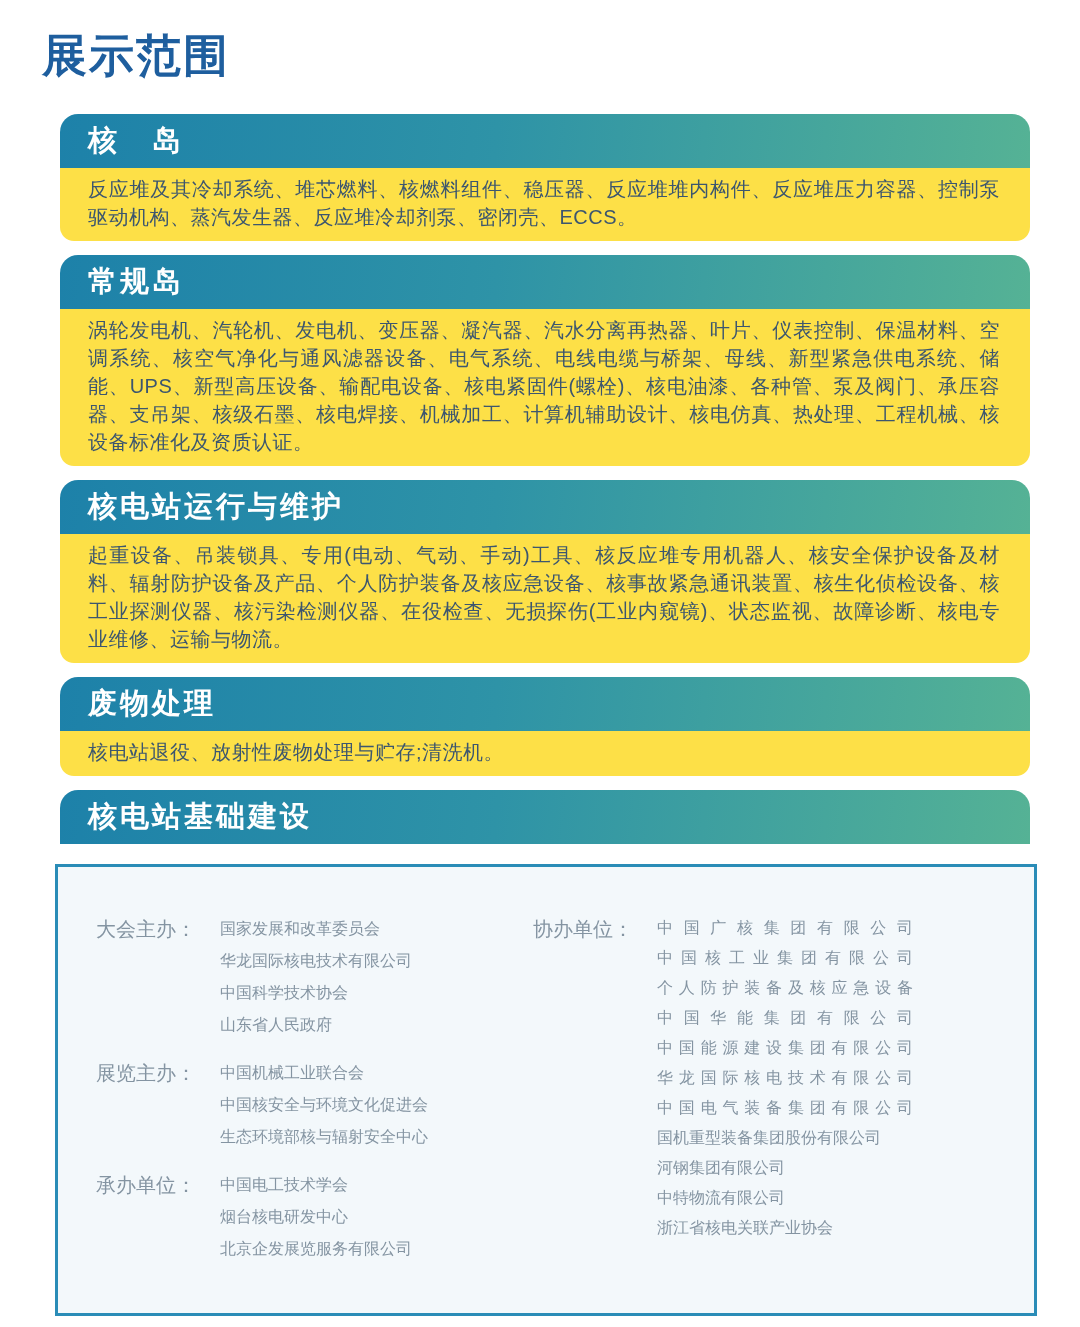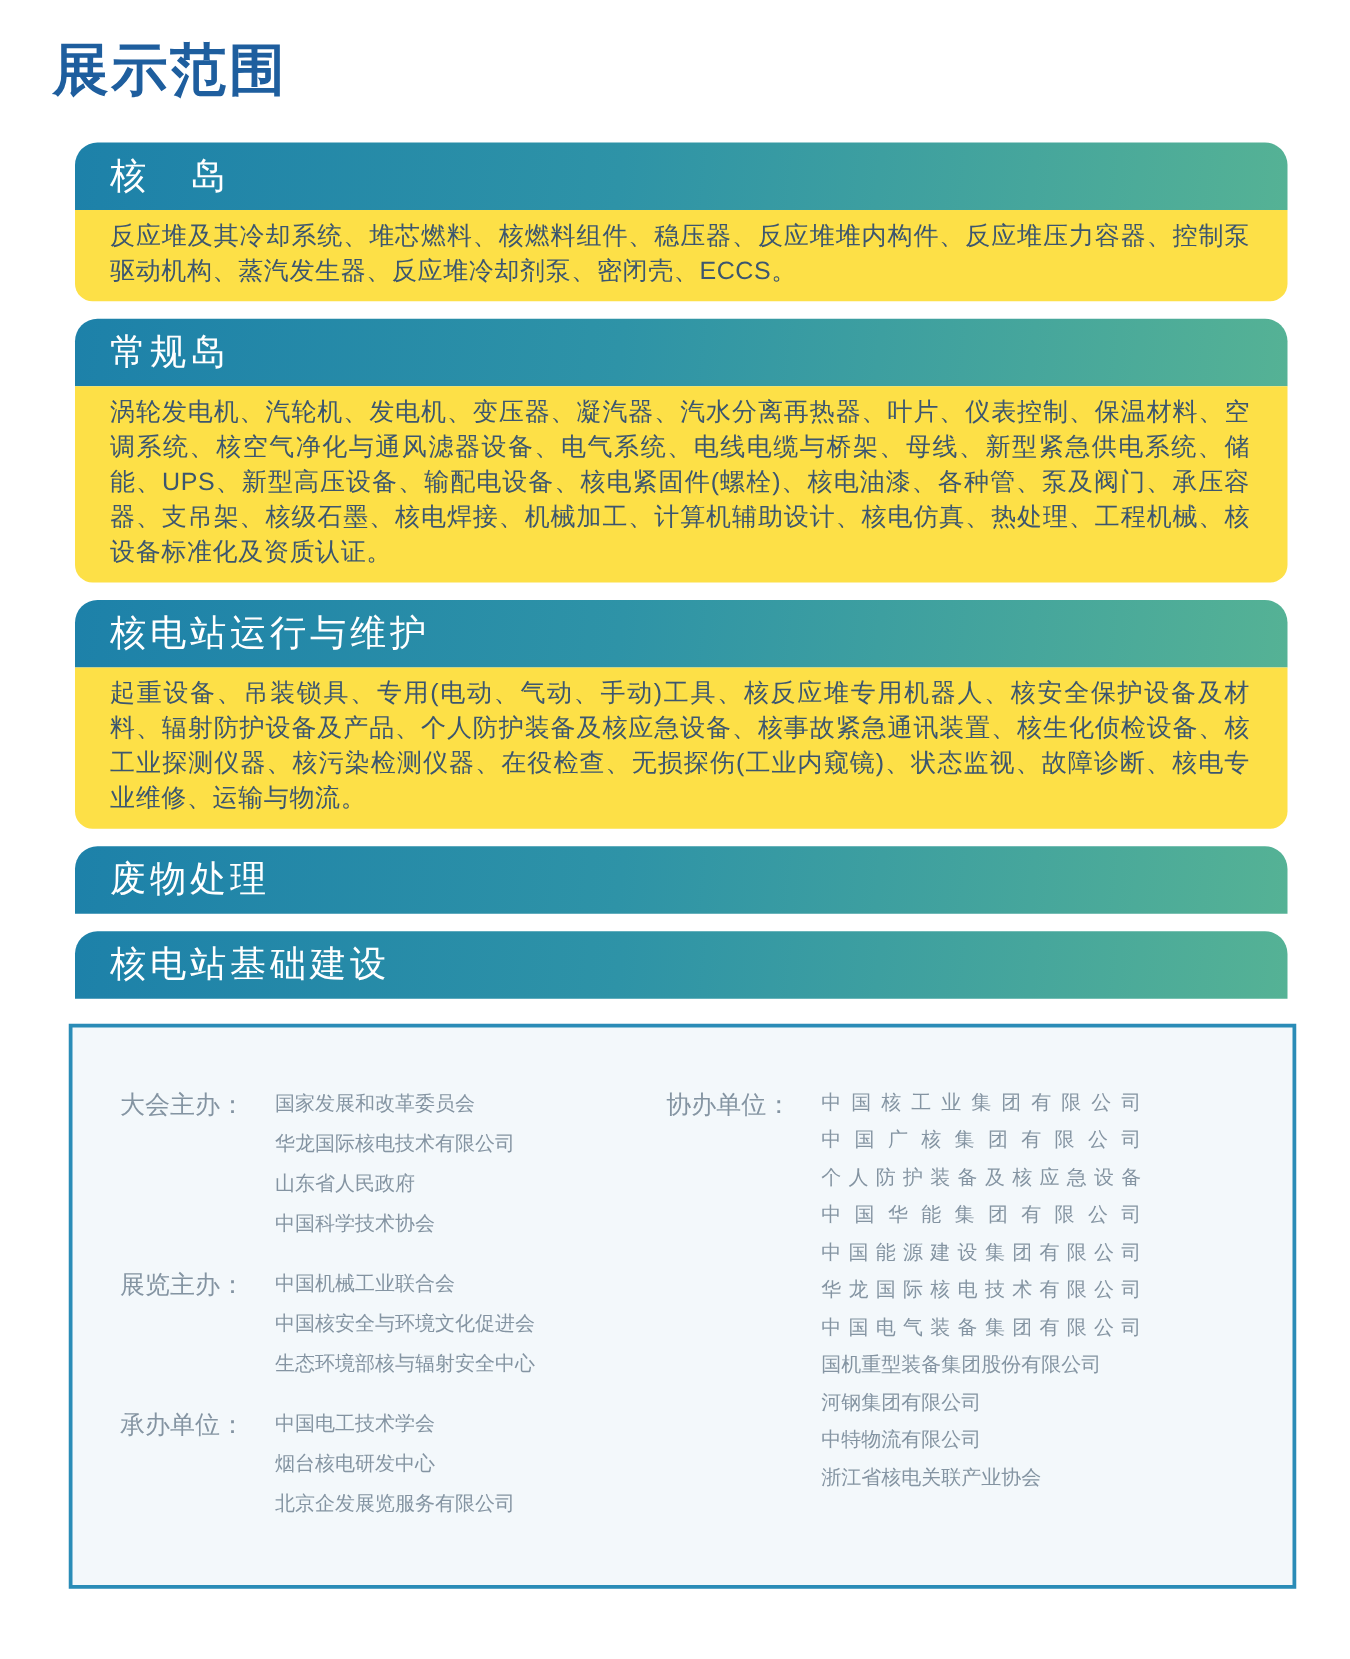--- a/index.html
+++ b/index.html
@@ -16,21 +16,21 @@
   }
   .sections { margin:28px 50px 0 60px; }
   .card { margin-bottom:14px; }
   .card-head {
     height:54px; display:flex; align-items:center;
     padding-left:28px;
     border-radius:18px 18px 0 0;
     background:linear-gradient(96deg, #1d81a9 0%, #2e93a7 45%, #55b295 100%);
   }
   .card-title {
-    font-size:29px; color:#ffffff; font-weight:normal; letter-spacing:3px;
+    font-size:29px; color:#ffffff; font-weight:bold; letter-spacing:3px;
   }
   .card-body {
     background:#fde047;
     border-radius:0 0 14px 14px;
     padding:7px 30px 10px 28px;
   }
   .card-text {
     font-size:20px; line-height:28px; color:#3c566f;
     text-align:justify; letter-spacing:0.5px;
   }
@@ -90,41 +90,44 @@
       </div>
       <div class="card-body">
         <p class="card-text">起重设备、吊装锁具、专用(电动、气动、手动)工具、核反应堆专用机器人、核安全保护设备及材料、辐射防护设备及产品、个人防护装备及核应急设备、核事故紧急通讯装置、核生化侦检设备、核工业探测仪器、核污染检测仪器、在役检查、无损探伤(工业内窥镜)、状态监视、故障诊断、核电专业维修、运输与物流。</p>
       </div>
     </section>
 
     <section class="card">
       <div class="card-head">
         <h2 class="card-title">废物处理</h2>
       </div>
+      <div class="card-body">
+        <p class="card-text">核电站退役、放射性废物处理与贮存;清洗机。</p>
+      </div>
     </section>
 
     <section class="card">
       <div class="card-head">
         <h2 class="card-title">核电站基础建设</h2>
       </div>
     </section>
 
   </div>
 
   <div class="org-box">
 
     <div class="org-col org-col-left">
 
       <div class="org-group">
         <div class="org-label">大会主办：</div>
         <div class="org-names">
           <div class="org-name">国家发展和改革委员会</div>
           <div class="org-name">华龙国际核电技术有限公司</div>
+          <div class="org-name">中国科学技术协会</div>
           <div class="org-name">山东省人民政府</div>
-          <div class="org-name">中国科学技术协会</div>
         </div>
       </div>
 
       <div class="org-group">
         <div class="org-label">展览主办：</div>
         <div class="org-names">
           <div class="org-name">中国机械工业联合会</div>
           <div class="org-name">中国核安全与环境文化促进会</div>
           <div class="org-name">生态环境部核与辐射安全中心</div>
         </div>
@@ -138,22 +141,22 @@
           <div class="org-name">北京企发展览服务有限公司</div>
         </div>
       </div>
 
     </div>
 
     <div class="org-col org-col-right">
       <div class="org-group">
         <div class="org-label">协办单位：</div>
         <div class="org-names">
+          <div class="org-name j">中国广核集团有限公司</div>
           <div class="org-name j">中国核工业集团有限公司</div>
-          <div class="org-name j">中国广核集团有限公司</div>
           <div class="org-name j">个人防护装备及核应急设备</div>
           <div class="org-name j">中国华能集团有限公司</div>
           <div class="org-name j">中国能源建设集团有限公司</div>
           <div class="org-name j">华龙国际核电技术有限公司</div>
           <div class="org-name j">中国电气装备集团有限公司</div>
           <div class="org-name">国机重型装备集团股份有限公司</div>
           <div class="org-name">河钢集团有限公司</div>
           <div class="org-name">中特物流有限公司</div>
           <div class="org-name">浙江省核电关联产业协会</div>
         </div>

